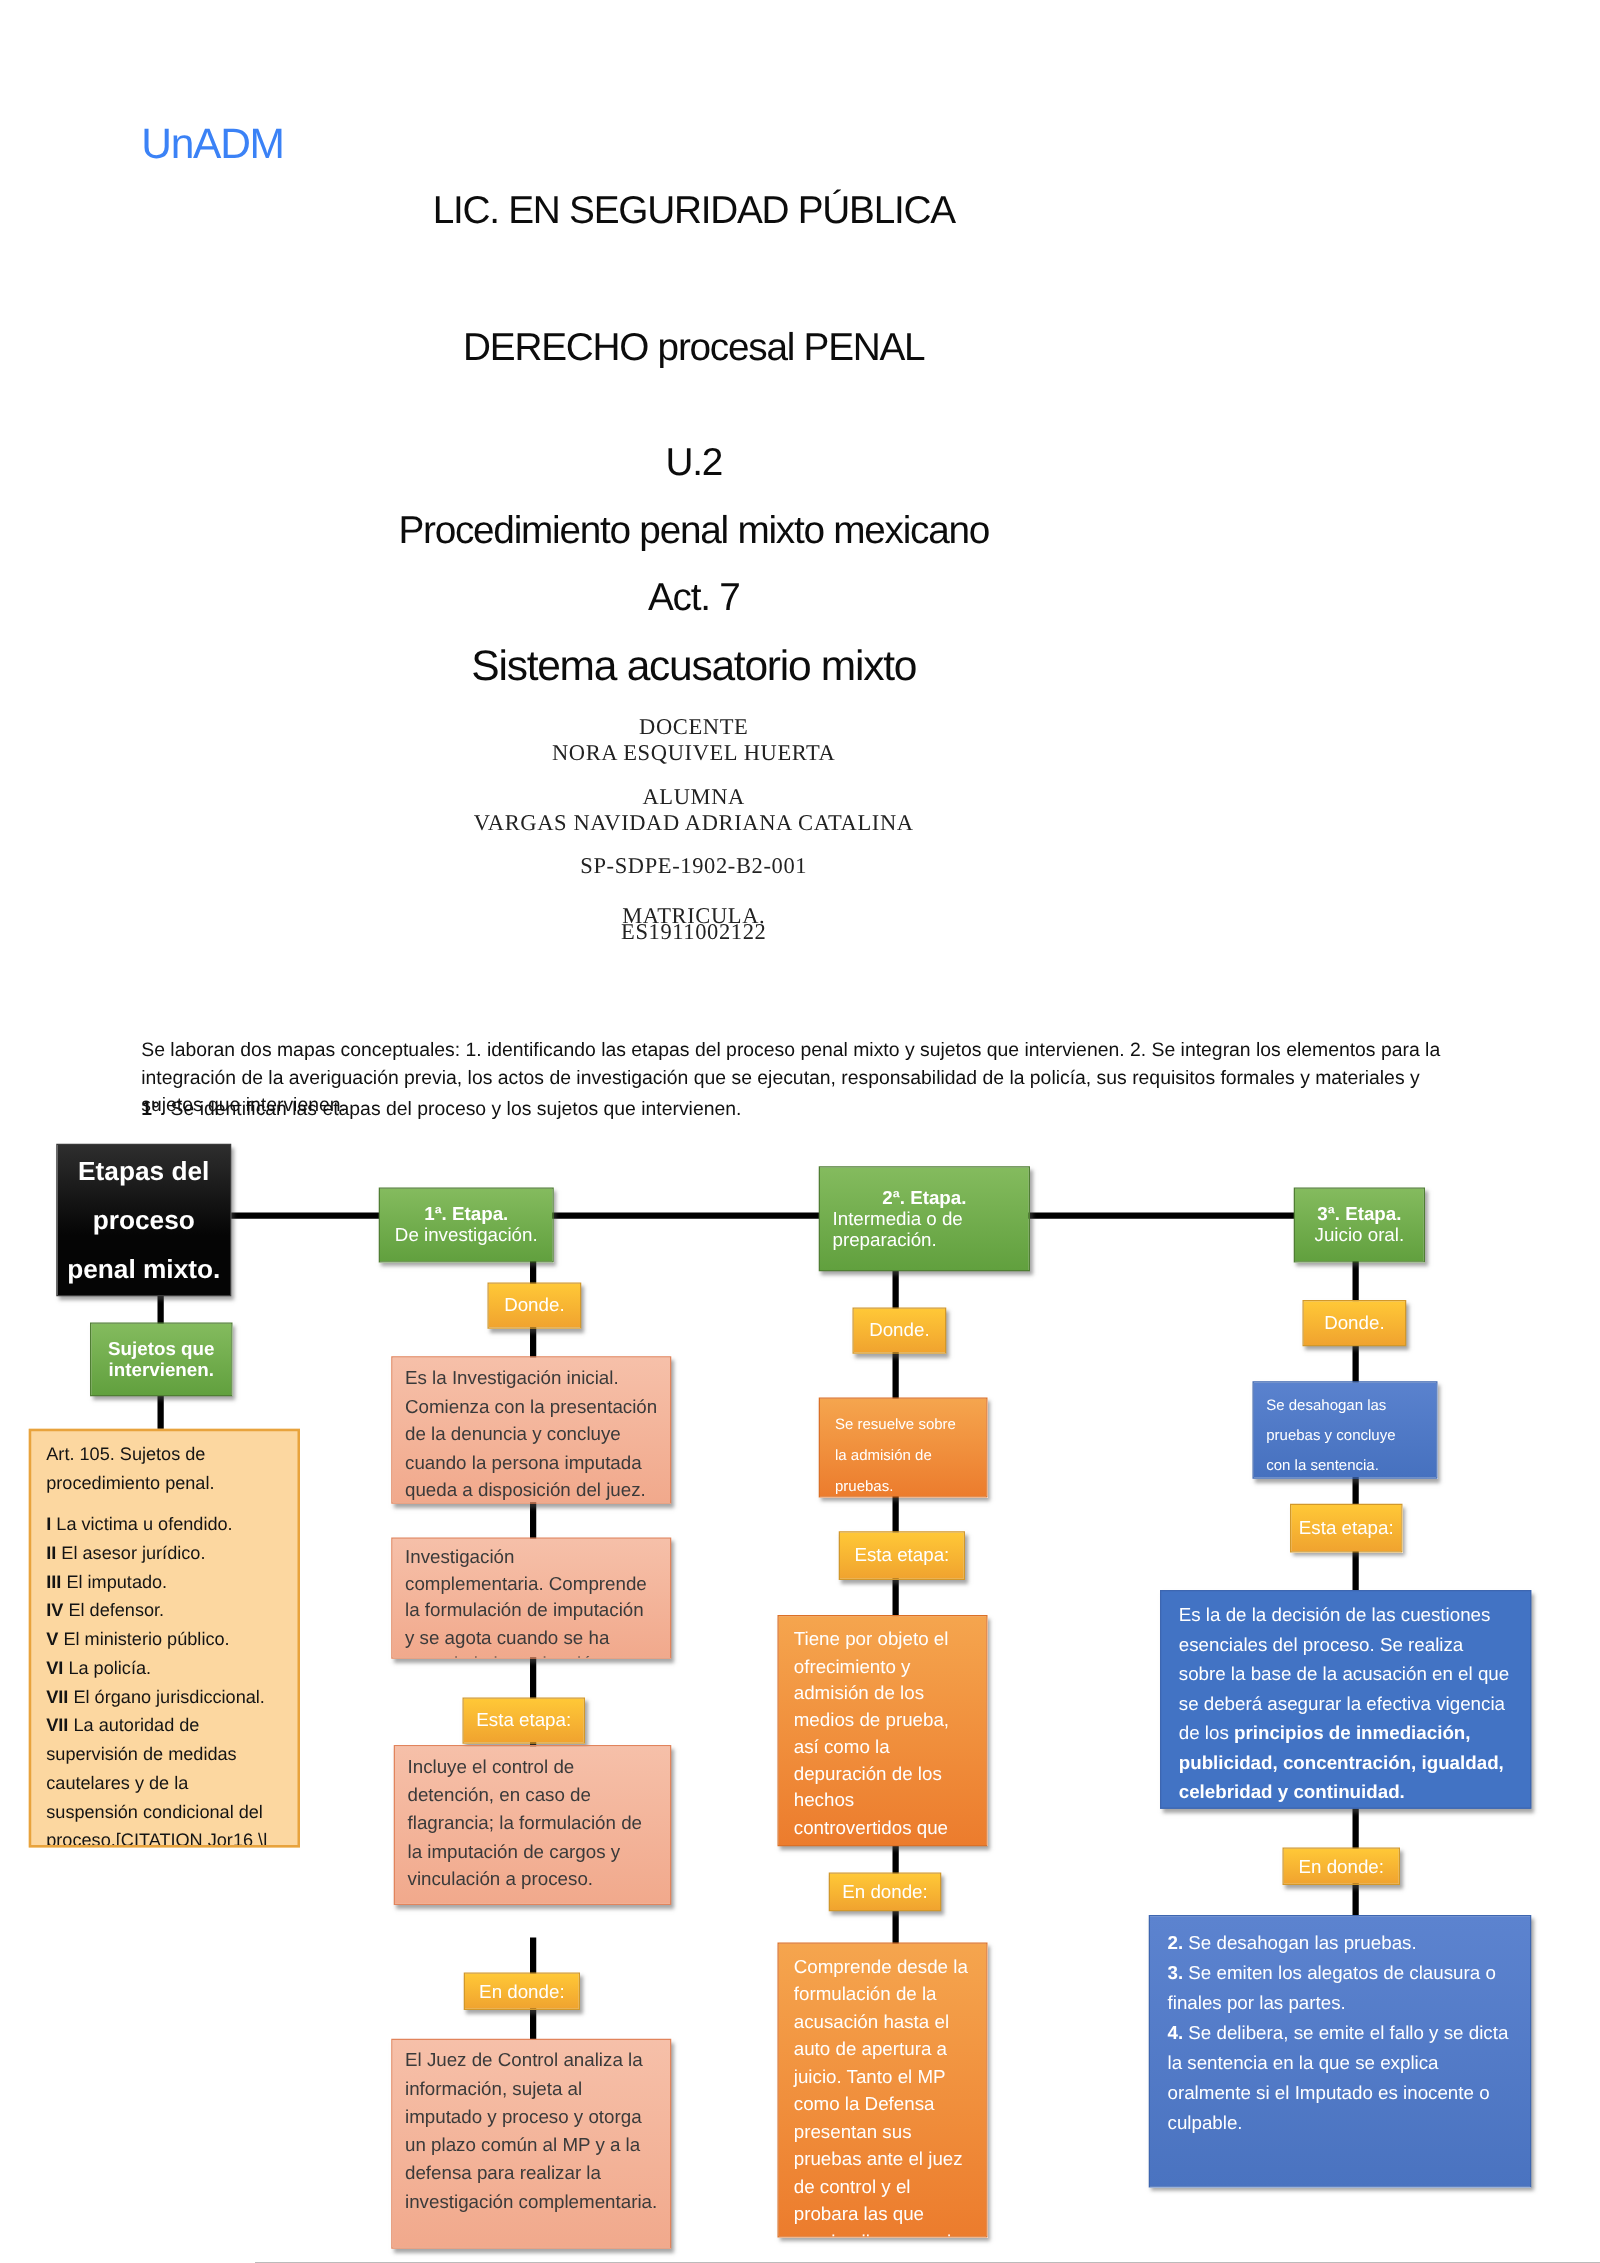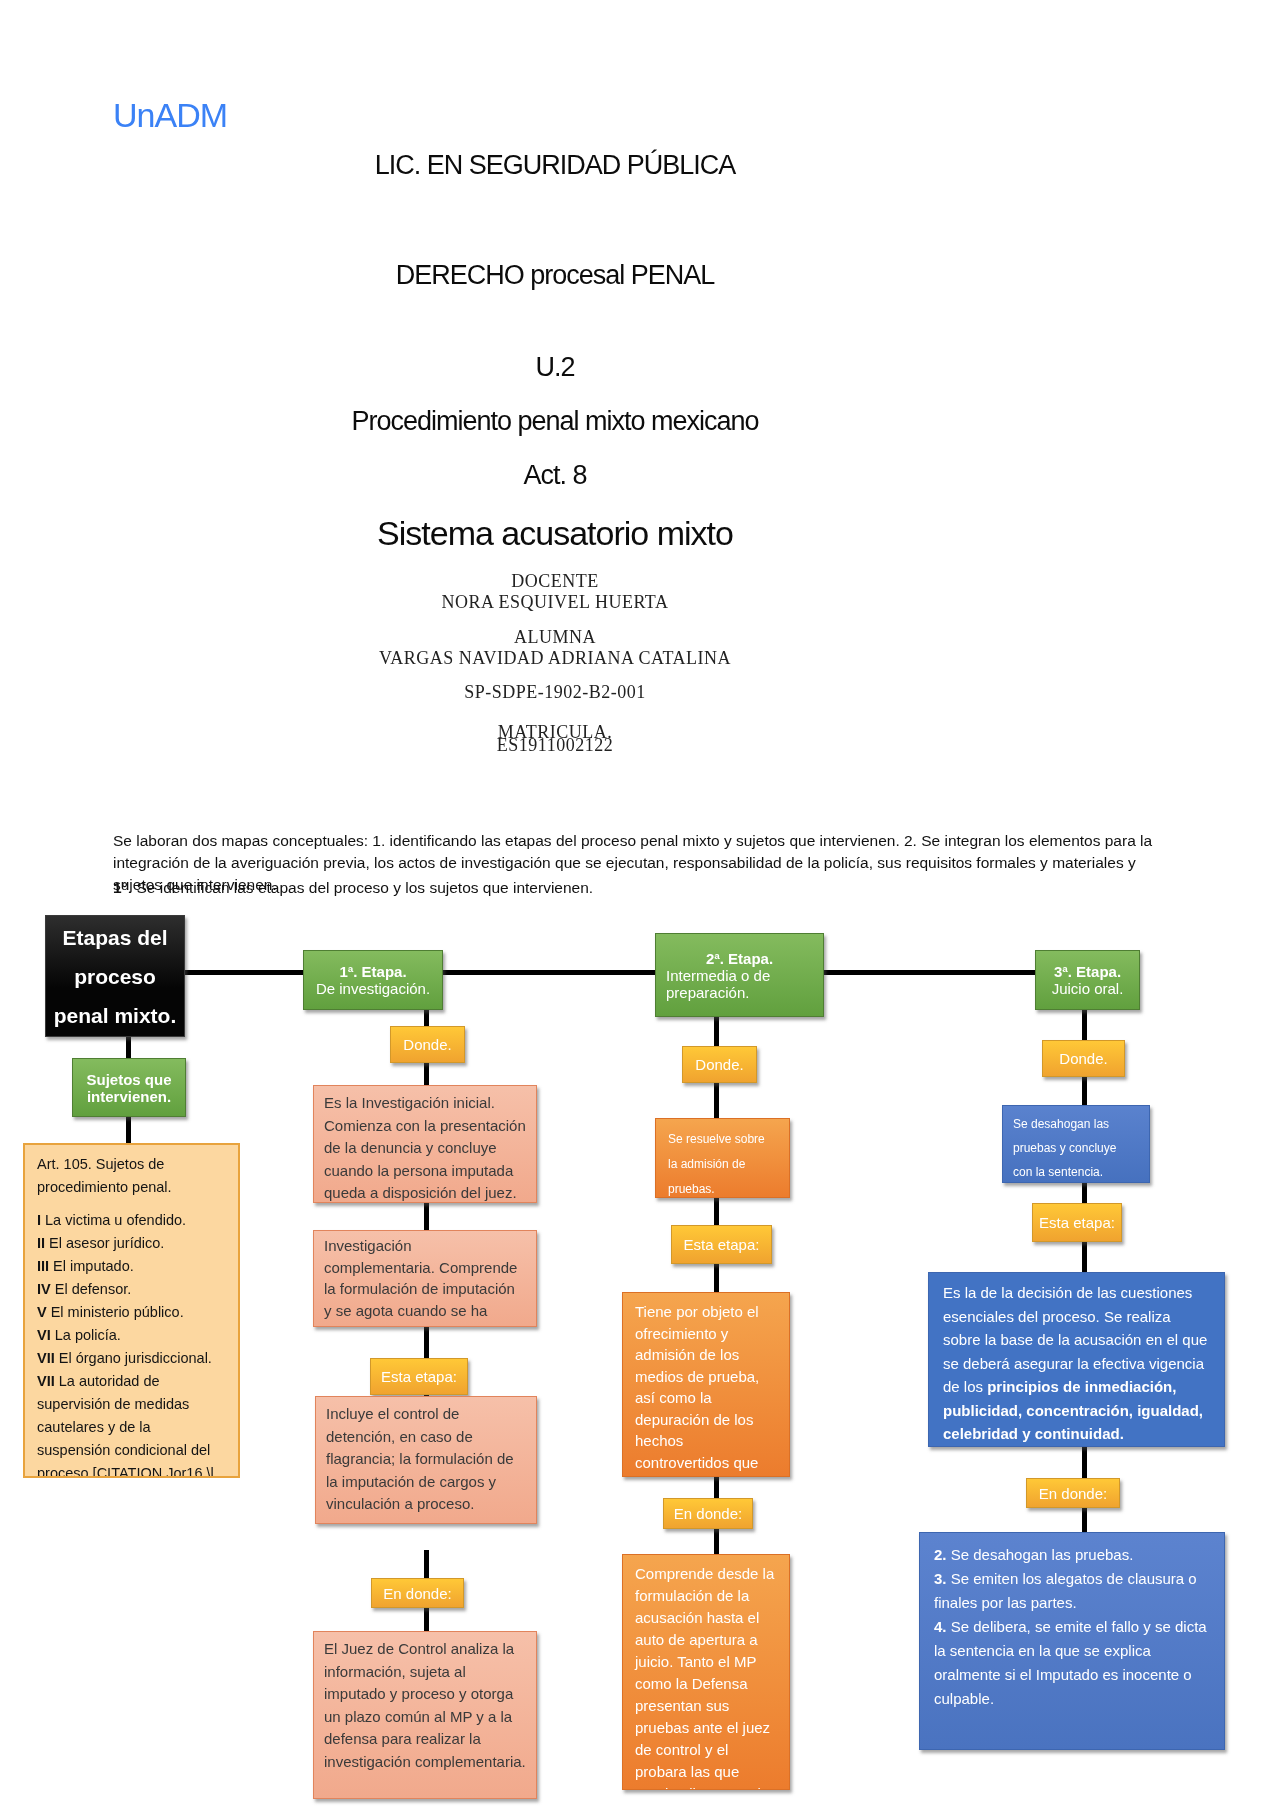--- a/index.html
+++ b/index.html
@@ -2,21 +2,21 @@
 <html><head>
 <meta charset="utf-8">
 <style>
   html,body{margin:0;padding:0;background:#888;}
   .page{position:relative;width:1280px;height:1810px;background:#ffffff;margin:0 auto;
         font-family:"Liberation Sans","DejaVu Sans",sans-serif;color:#1a1a1a;overflow:hidden;}
   
   .abs{position:absolute;}
   .logo{left:113px;top:96px;font-size:34px;letter-spacing:-1px;color:#3b82f6;}
   .titleblock{left:85px;width:940px;text-align:center;color:#0c0c0c;}
-  .t-big{font-size:27px;letter-spacing:-1px;}
+  .t-big{font-size:31px;letter-spacing:-1px;}
   .t-serif{font-family:"Liberation Serif","DejaVu Serif",serif;font-size:18px;letter-spacing:.5px;color:#222;}
   .intro{left:113px;width:1063px;font-size:15.5px;line-height:22px;color:#111;}
   
   .node{position:absolute;z-index:2;box-sizing:border-box;overflow:hidden;
         box-shadow:2px 3px 3px rgba(80,80,80,.5);}
   .root{background:linear-gradient(180deg,#2e2e2e 0%,#050505 60%);border:1px solid #3a3a3a;
         color:#fff;font-weight:bold;font-size:21px;text-align:center;line-height:39px;padding-top:2px;}
   .green{background:linear-gradient(180deg,#84bb5e 0%,#61a03e 100%);border:1px solid #4f7e33;
          color:#fff;font-size:15px;text-align:center;display:flex;flex-direction:column;justify-content:center;}
   .green .ttl{font-weight:bold;}
@@ -44,21 +44,21 @@
 </head>
 <body>
 
 <div class="page">
 
   <div class="abs logo">UnADM</div>
   <div class="abs titleblock t-big" style="top:150px;">LIC. EN SEGURIDAD PÚBLICA</div>
   <div class="abs titleblock t-big" style="top:260px;text-align:center;">DERECHO procesal PENAL</div>
   <div class="abs titleblock t-big" style="top:352px;">U.2</div>
   <div class="abs titleblock t-big" style="top:406px;">Procedimiento penal mixto mexicano</div>
-  <div class="abs titleblock t-big" style="top:460px;">Act. 8</div>
+  <div class="abs titleblock t-big" style="top:460px;">Act. 7</div>
   <div class="abs titleblock" style="top:514px;font-size:34px;letter-spacing:-1px;">Sistema acusatorio mixto</div>
   <div class="abs titleblock t-serif" style="top:571px;">DOCENTE</div>
   <div class="abs titleblock t-serif" style="top:592px;">NORA ESQUIVEL HUERTA</div>
   <div class="abs titleblock t-serif" style="top:627px;">ALUMNA</div>
   <div class="abs titleblock t-serif" style="top:648px;">VARGAS NAVIDAD ADRIANA CATALINA</div>
   <div class="abs titleblock t-serif" style="top:682px;">SP-SDPE-1902-B2-001</div>
   <div class="abs titleblock t-serif" style="top:722px;">MATRICULA.</div>
   <div class="abs titleblock t-serif" style="top:735px;">ES1911002122</div>
 
   <div class="abs intro" style="top:798px;margin-top:32px;">Se laboran dos mapas conceptuales: 1.  identificando las etapas del proceso penal mixto y sujetos que intervienen. 2. Se integran los elementos para la integración de la averiguación previa, los actos de investigación que se ejecutan, responsabilidad de la policía, sus requisitos formales y materiales y sujetos que intervienen.</div>

